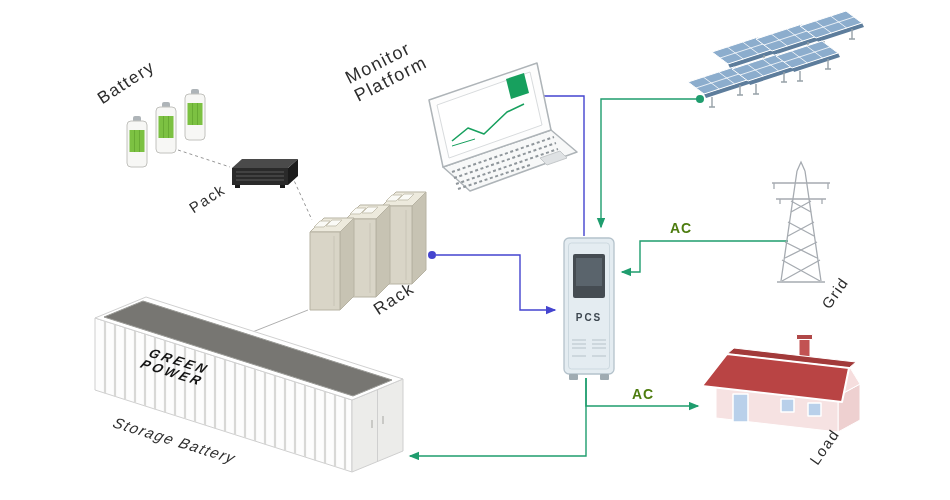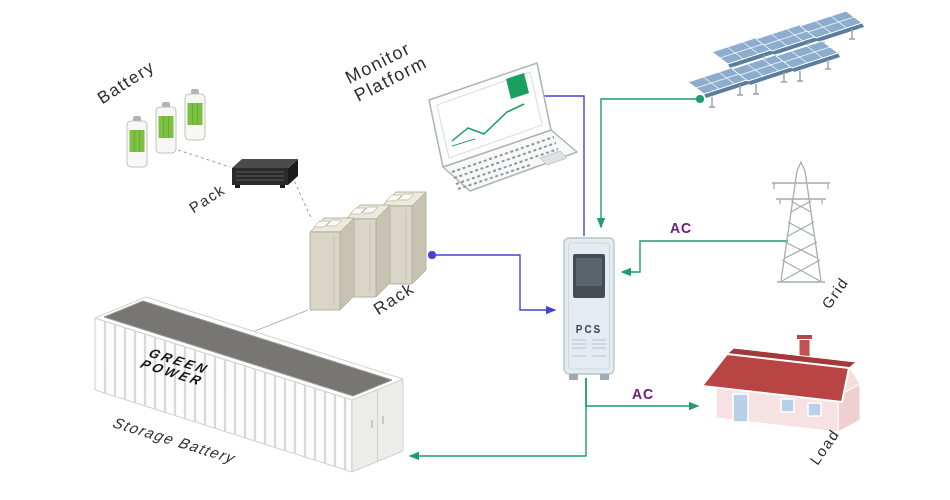--- a/index.html
+++ b/index.html
@@ -9,24 +9,24 @@
   }
   .canvas svg{position:absolute;left:0;top:0;}
   .lbl{position:absolute;letter-spacing:1.5px;white-space:nowrap;transform-origin:left top;}
   .lbl-battery{left:94px;top:92px;font-size:17px;transform:rotate(-33deg);}
   .lbl-pack{left:186px;top:202px;font-size:15px;transform:rotate(-33deg);}
   .lbl-rack{left:370px;top:303px;font-size:17px;transform:rotate(-33deg);}
   .lbl-monitor{left:342px;top:70px;font-size:18px;line-height:1.12;transform:rotate(-27deg);text-align:left;}
   .lbl-storage{left:118px;top:414px;font-size:15px;font-style:italic;transform:rotate(17deg) skewX(-10deg);}
   .lbl-grid{left:818px;top:302px;font-size:15px;transform:rotate(-55deg);}
   .lbl-load{left:806px;top:458px;font-size:15px;transform:rotate(-55deg);}
-  .lbl-ac{position:absolute;font-size:14px;font-weight:bold;color:#701a75;letter-spacing:1px;}
+  .lbl-ac{position:absolute;font-size:14px;font-weight:bold;color:#4d7c0f;letter-spacing:1px;}
   .lbl-ac-grid{left:670px;top:220px;}
   .lbl-ac-load{left:632px;top:386px;}
-  .lbl-pcs{position:absolute;left:564px;top:324px;width:50px;text-align:center;
+  .lbl-pcs{position:absolute;left:564px;top:312px;width:50px;text-align:center;
     font-size:10px;font-weight:bold;letter-spacing:2px;color:#3d4750;}
   .lbl-brand{position:absolute;left:152px;top:346px;font-size:13px;font-weight:bold;font-style:italic;
     letter-spacing:3px;line-height:1.0;color:#141414;transform:rotate(17deg) skewX(-14deg);transform-origin:left top;text-align:center;}
 </style>
 </head>
 <body>
 
 <div class="canvas">
 
   <svg width="950" height="500" viewBox="0 0 950 500">

